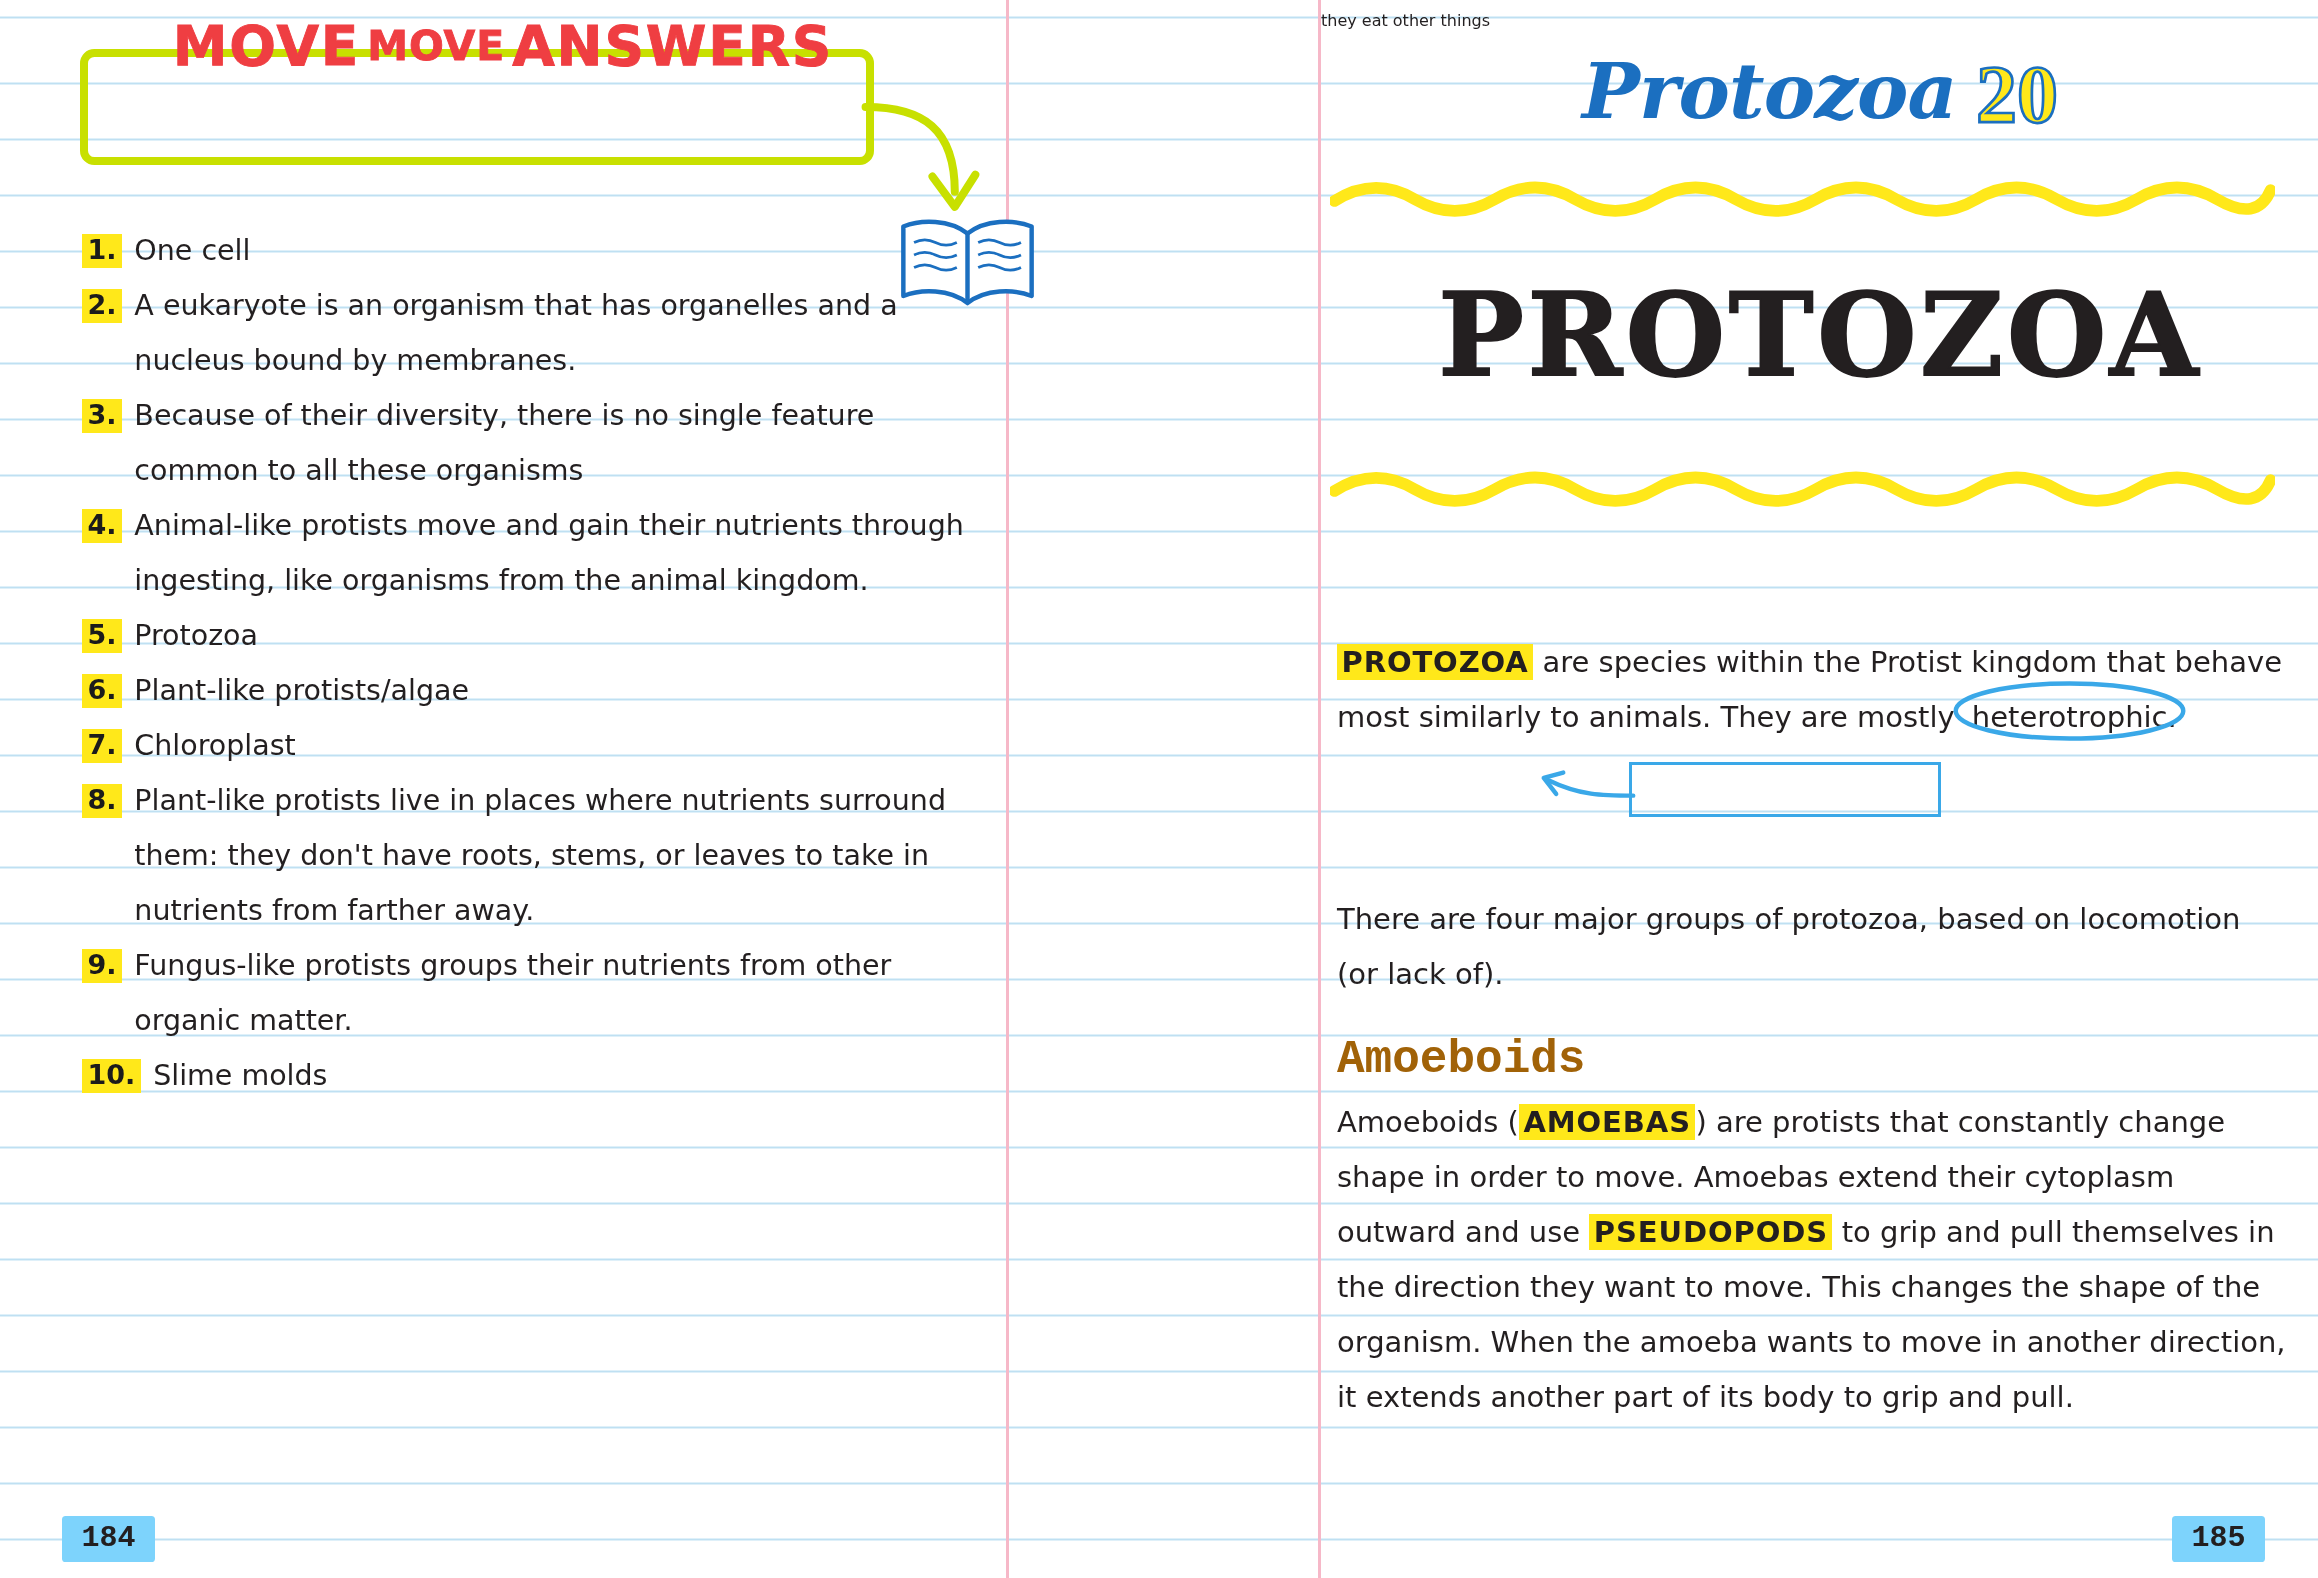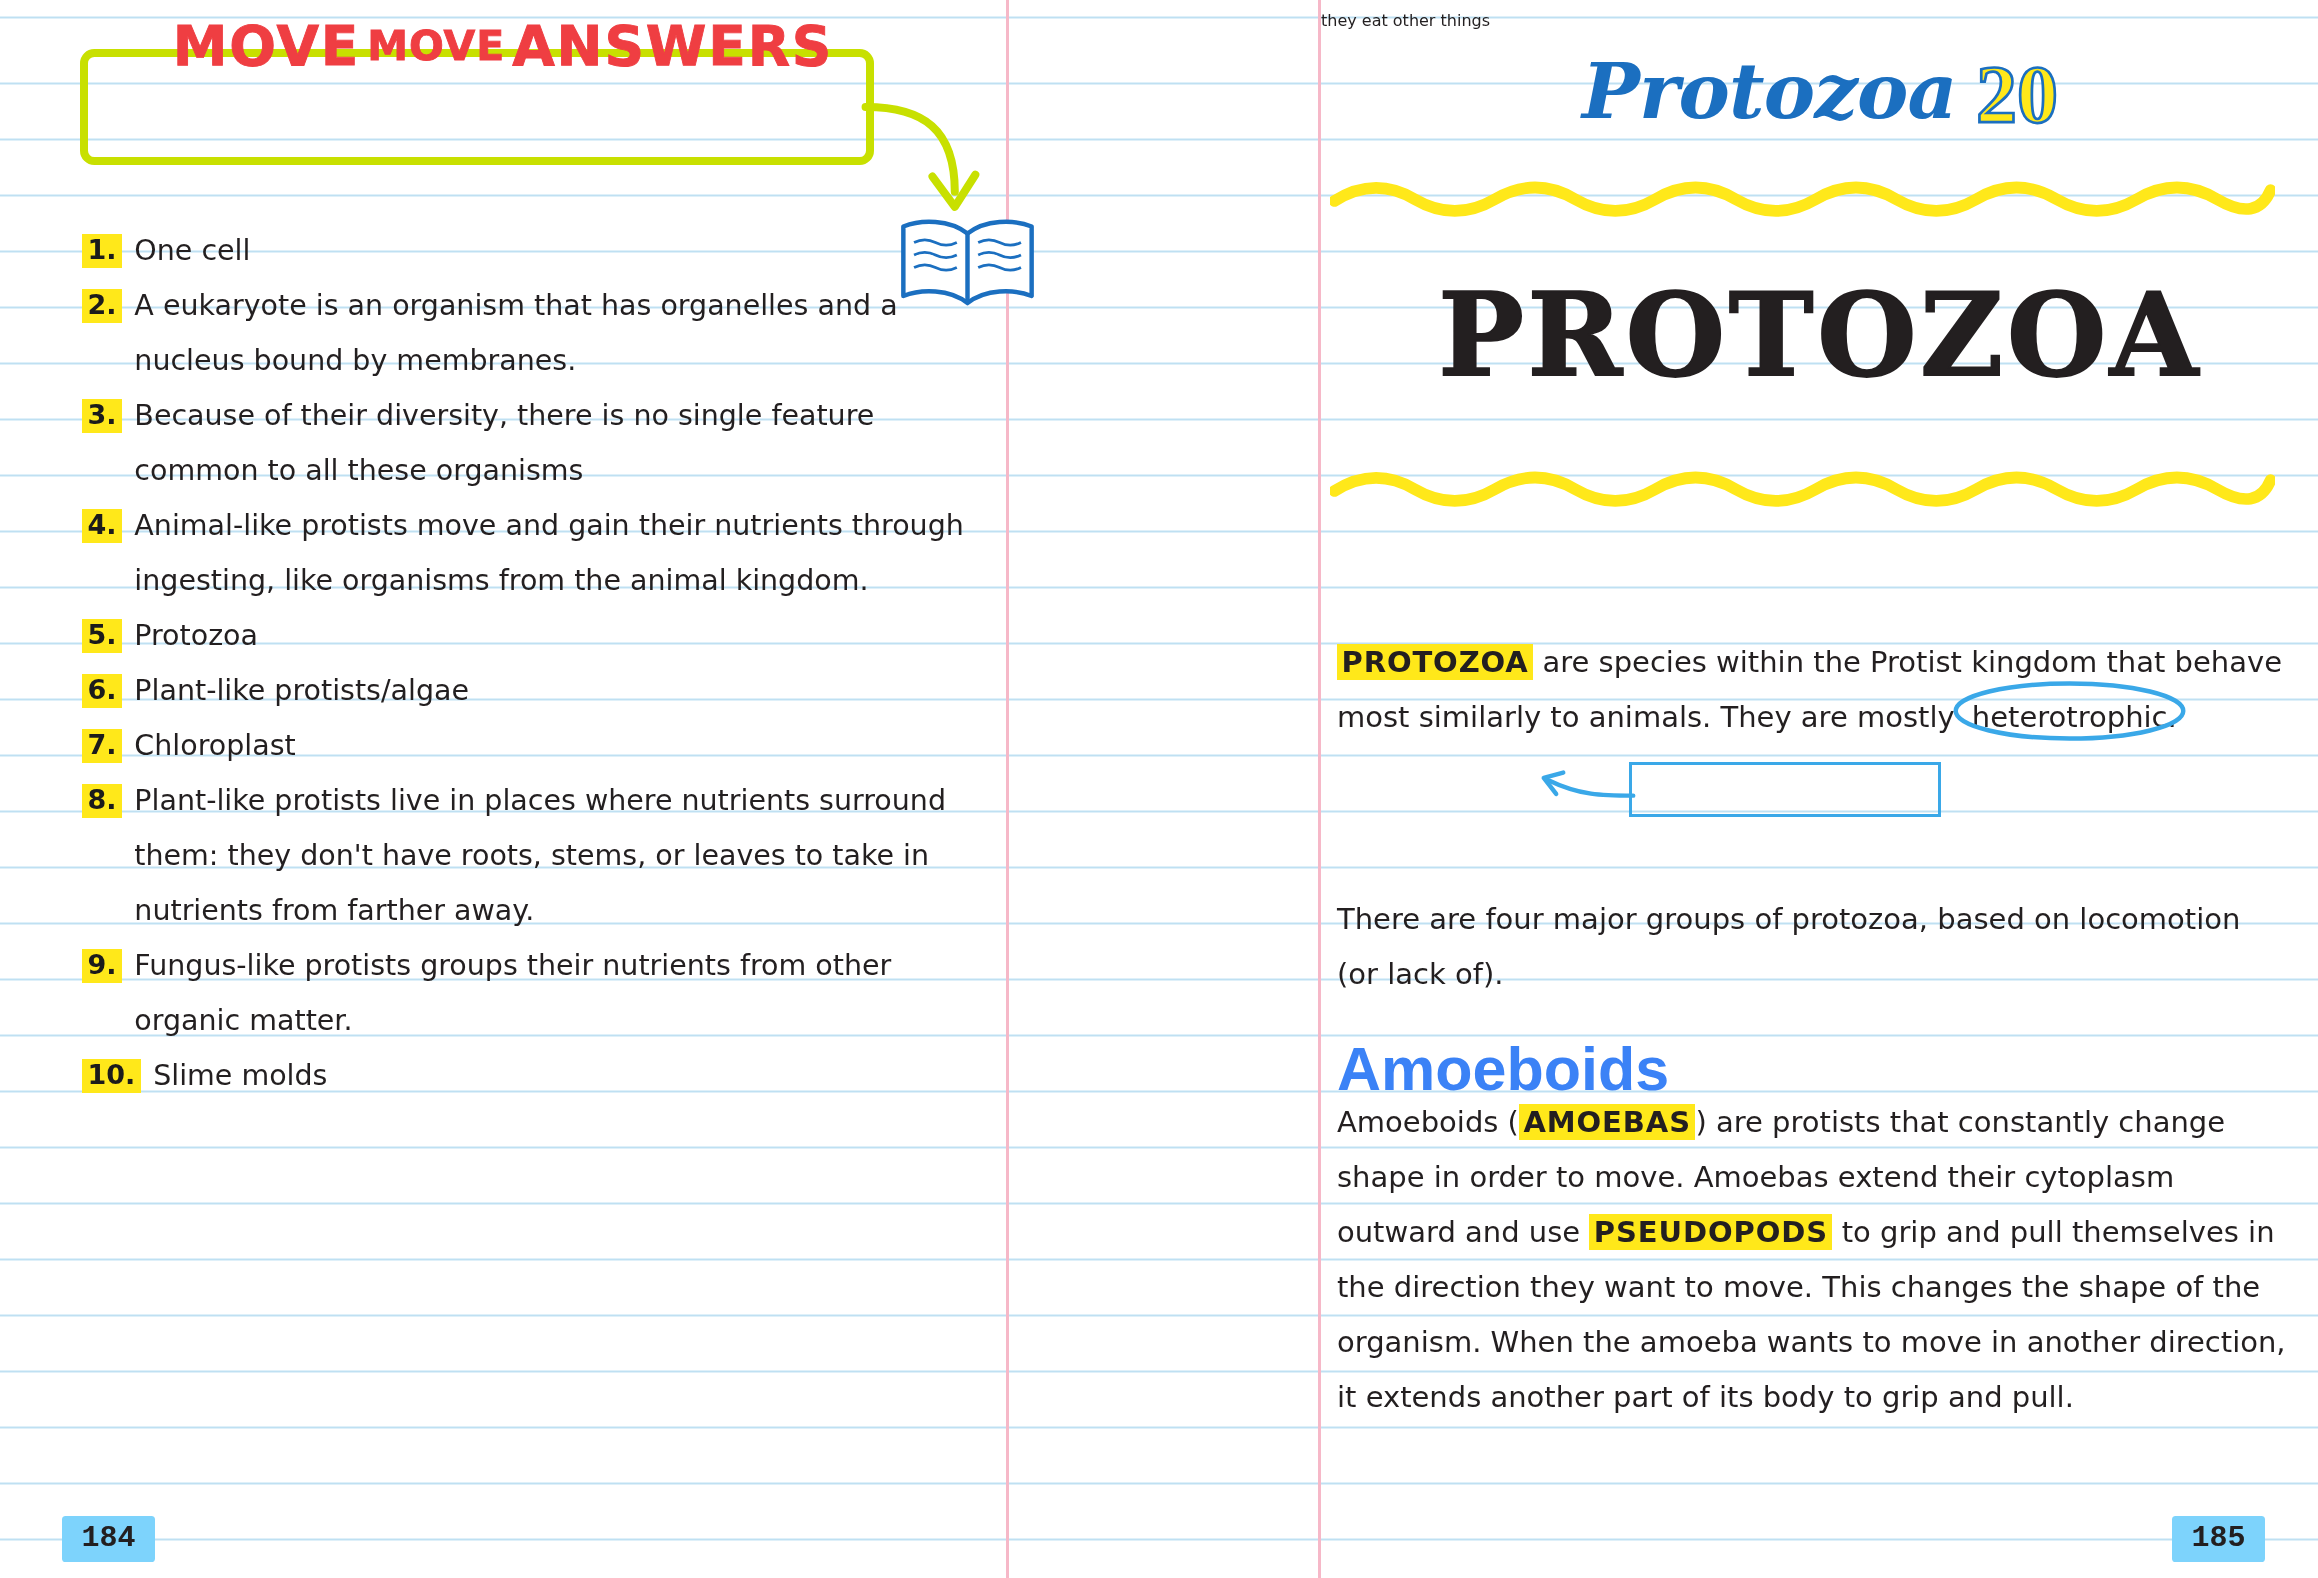--- a/index.html
+++ b/index.html
@@ -247,24 +247,24 @@
     position: absolute;
     left: 16px;
     top: 892px;
     width: 945px;
   }
 
   #amoeboids-head {
     position: absolute;
     left: 16px;
     top: 1034px;
-    font-family: Liberation Sans, sans-serif;
-    font-weight: bold;
-    font-size: 61px;
-    color: #3b82f6;
+    font-family: Liberation Mono, monospace;
+    font-weight: bold;
+    font-size: 46px;
+    color: #a16207;
   }
 
   #para-amoeboids {
     position: absolute;
     left: 16px;
     top: 1095px;
     width: 963px;
   }
 
   

